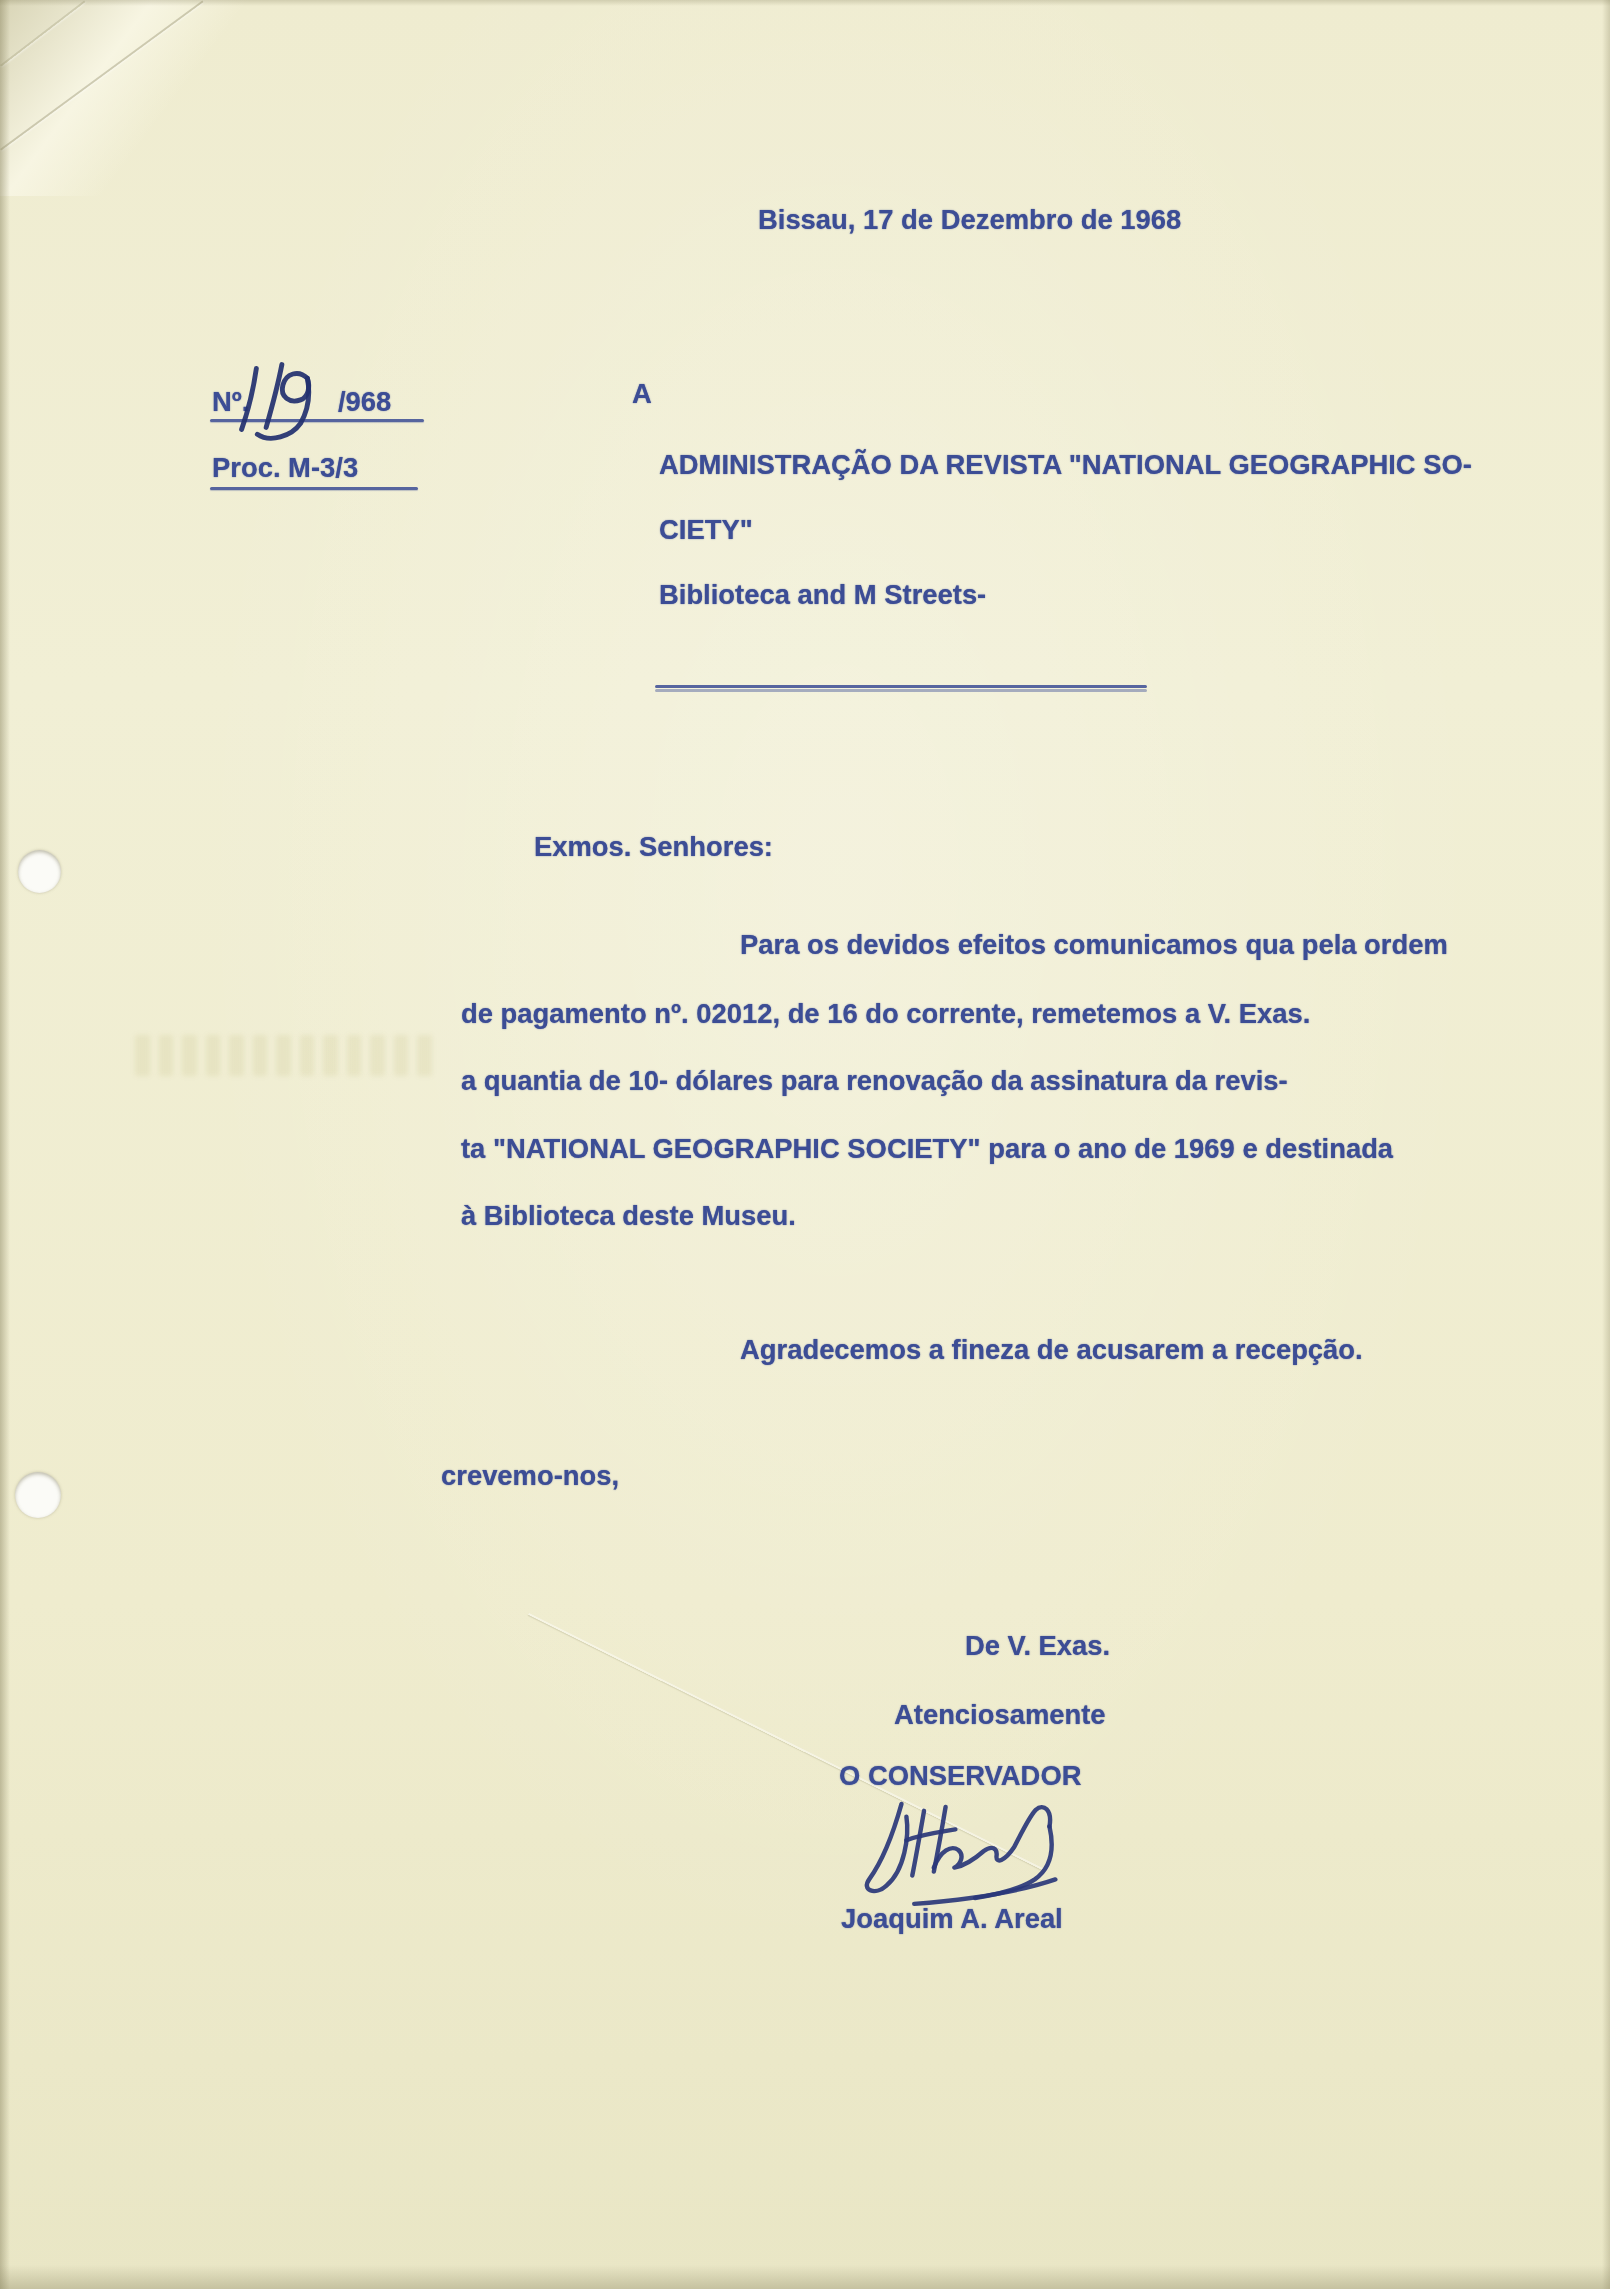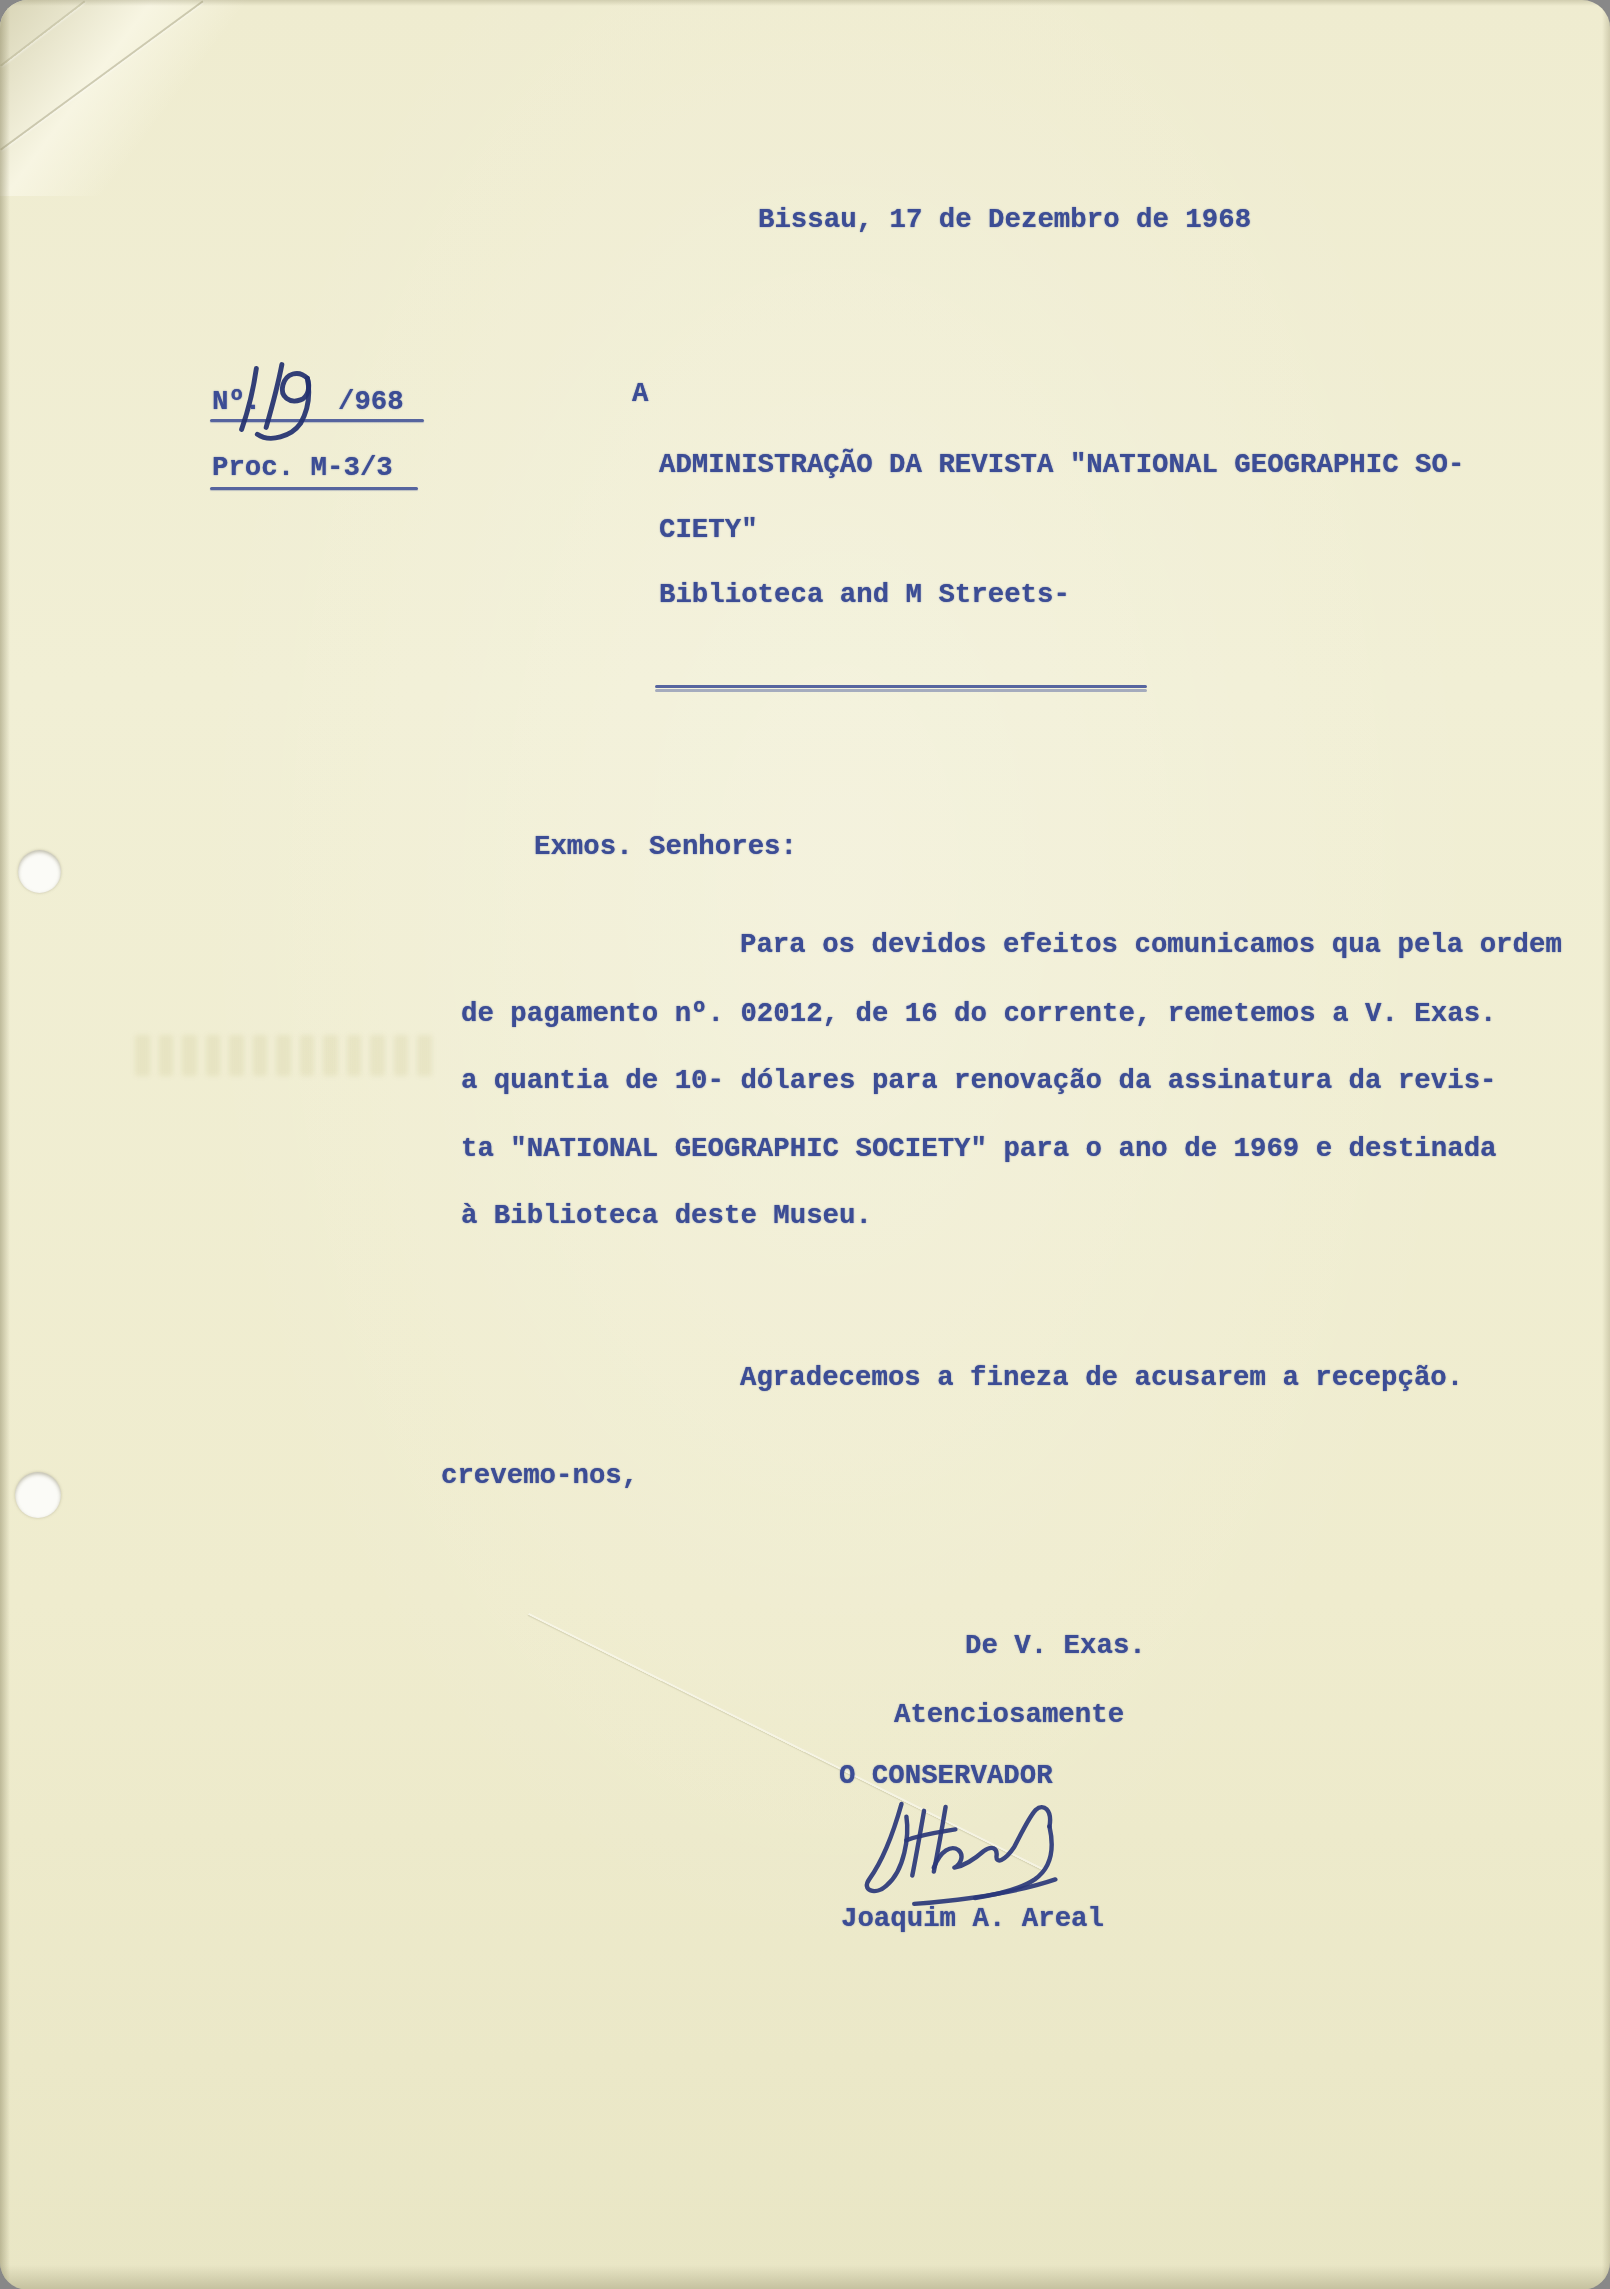--- a/index.html
+++ b/index.html
@@ -2,25 +2,24 @@
 <html><head>
 <meta charset="utf-8">
 <title>Document</title>
 <style>
   html,body{margin:0;padding:0;background:#888;}
   .paper{
     position:relative;
     width:1610px;height:2290px;
     margin:0 auto;
     overflow:hidden;
-    font-family:Liberation Mono, monospace;
+    font-family:Liberation Sans, sans-serif;
     background:
       radial-gradient(ellipse at 52% 38%, rgba(255,255,255,.22) 0%, rgba(255,255,255,0) 55%),
       linear-gradient(to bottom, #efecd0 0%, #f1efd5 30%, #efecce 70%, #e9e6c5 100%);
-    border-radius: 28px;
   }
   
   .edge-left{position:absolute;left:0;top:0;width:9.8px;height:100%;
     background:linear-gradient(to right, rgba(150,145,110,.55), rgba(150,145,110,0));}
   .edge-right{position:absolute;right:0;top:0;width:7.8px;height:100%;
     background:linear-gradient(to left, rgba(150,145,110,.35), rgba(150,145,110,0));}
   .edge-bottom{position:absolute;left:0;bottom:0;width:100%;height:25.5px;
     background:linear-gradient(to top, rgba(140,135,100,.4), rgba(140,135,100,0));}
   .edge-top{position:absolute;left:0;top:0;width:100%;height:5.9px;
     background:linear-gradient(to bottom, rgba(140,135,100,.3), rgba(140,135,100,0));}
@@ -93,21 +92,21 @@
   <div class="t" style="left:659px;top:578px;">Biblioteca and M Streets-</div>
   <div class="rule dbl" style="left:655px;top:685px;width:492px;"></div>
 
   <div class="t" style="left:534px;top:830px;">Exmos. Senhores:</div>
 
   <div class="t" style="left:740px;top:928px;">Para os devidos efeitos comunicamos qua pela ordem</div>
   <div class="t" style="left:461px;top:997px;">de pagamento nº. 02012, de 16 do corrente, remetemos a V. Exas.</div>
   <div class="t" style="left:461px;top:1064px;">a quantia de 10- dólares para renovação da assinatura da revis-</div>
   <div class="t" style="left:461px;top:1132px;">ta "NATIONAL GEOGRAPHIC SOCIETY" para o ano de 1969 e destinada</div>
   <div class="t" style="left:461px;top:1199px;">à Biblioteca deste Museu.</div>
-  <div class="t" style="left:740px;top:1333px;margin-top:28px;">Agradecemos a fineza de acusarem a recepção.</div>
+  <div class="t" style="left:740px;top:1333px;">Agradecemos a fineza de acusarem a recepção.</div>
   <div class="t" style="left:441px;top:1459px;">crevemo-nos,</div>
 
   <div class="t" style="left:965px;top:1629px;">De V. Exas.</div>
   <div class="t" style="left:894px;top:1698px;">Atenciosamente</div>
   <div class="t" style="left:839px;top:1759px;">O CONSERVADOR</div>
 
   <svg class="ink sig" style="left:828px;top:1789px;" width="245" height="123" viewBox="0 0 250 125">
     <path d="M 75 15 C 68 40, 58 70, 42 92 C 34 103, 48 109, 60 98 C 78 83, 83 48, 80 28"></path>
     <path d="M 98 22 C 94 45, 90 68, 86 88"></path>
     <path d="M 120 18 C 116 42, 112 64, 108 84"></path>

